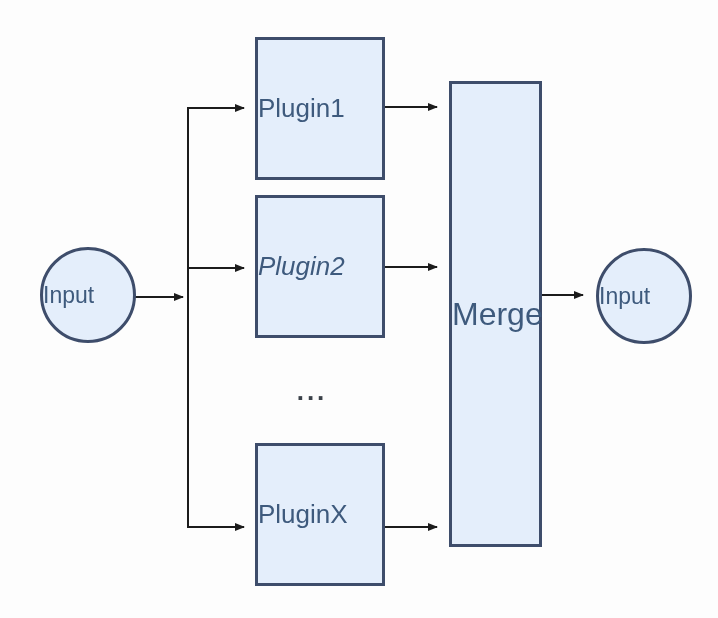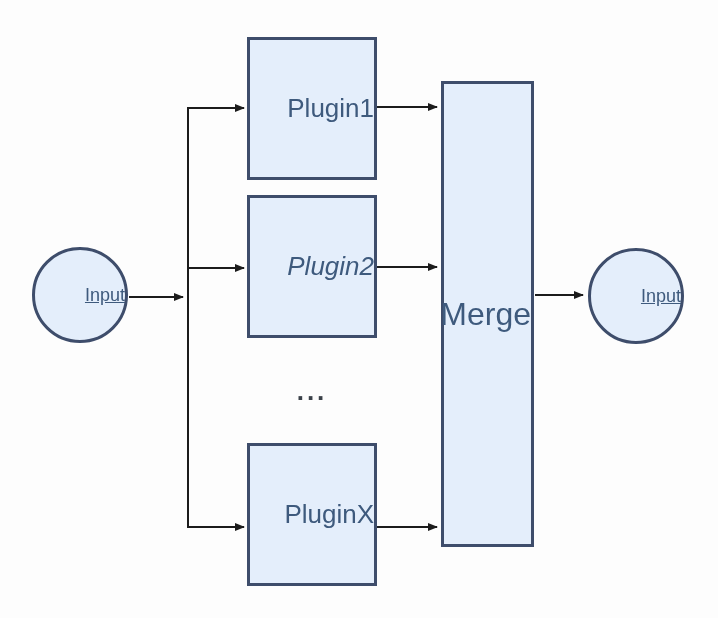--- a/index.html
+++ b/index.html
@@ -9,30 +9,31 @@
     font-family: "Liberation Sans", sans-serif;
   }
   .canvas { position: relative; width: 718px; height: 618px; overflow: hidden; }
   .edges { position: absolute; left: 0; top: 0; }
   .edges line { stroke: var(--arrow-color); stroke-width: 2; }
   #arrowhead path { fill: var(--arrow-color); }
   .node {
     position: absolute; box-sizing: border-box;
     background: var(--node-fill);
     border: 3px solid var(--node-border);
-    display: flex; align-items: center; justify-content: flex-end;
+    display: flex; align-items: center; justify-content: flex-start;
     color: var(--label-color);
+    margin-left: 8px;
   }
-  .circle { border-radius: 50%; width: 96px; height: 96px; font-size: 18px; text-decoration: underline; }
+  .circle { border-radius: 50%; width: 96px; height: 96px; font-size: 23px; }
   #node-input  { left: 32px;  top: 247px; }
   #node-output { left: 588px; top: 248px; }
   .rect-plugin { left: 247px; width: 130px; height: 143px; font-size: 26px; }
   #node-plugin1 { top: 37px; }
   #node-plugin2 { top: 195px; font-style: italic; }
-  #node-pluginx { top: 443px; padding-left: 32px; }
+  #node-pluginx { top: 443px; }
   #node-merge { left: 441px; top: 81px; width: 93px; height: 466px; font-size: 32px; }
   .ellipsis {
     position: absolute; left: 247px; top: 376px; width: 130px;
     text-align: center; font-size: 26px; font-weight: 700;
     letter-spacing: 3px; color: #3b4149;
   }
 </style>
 </head>
 <body style="background: rgb(253, 253, 253);">
 

